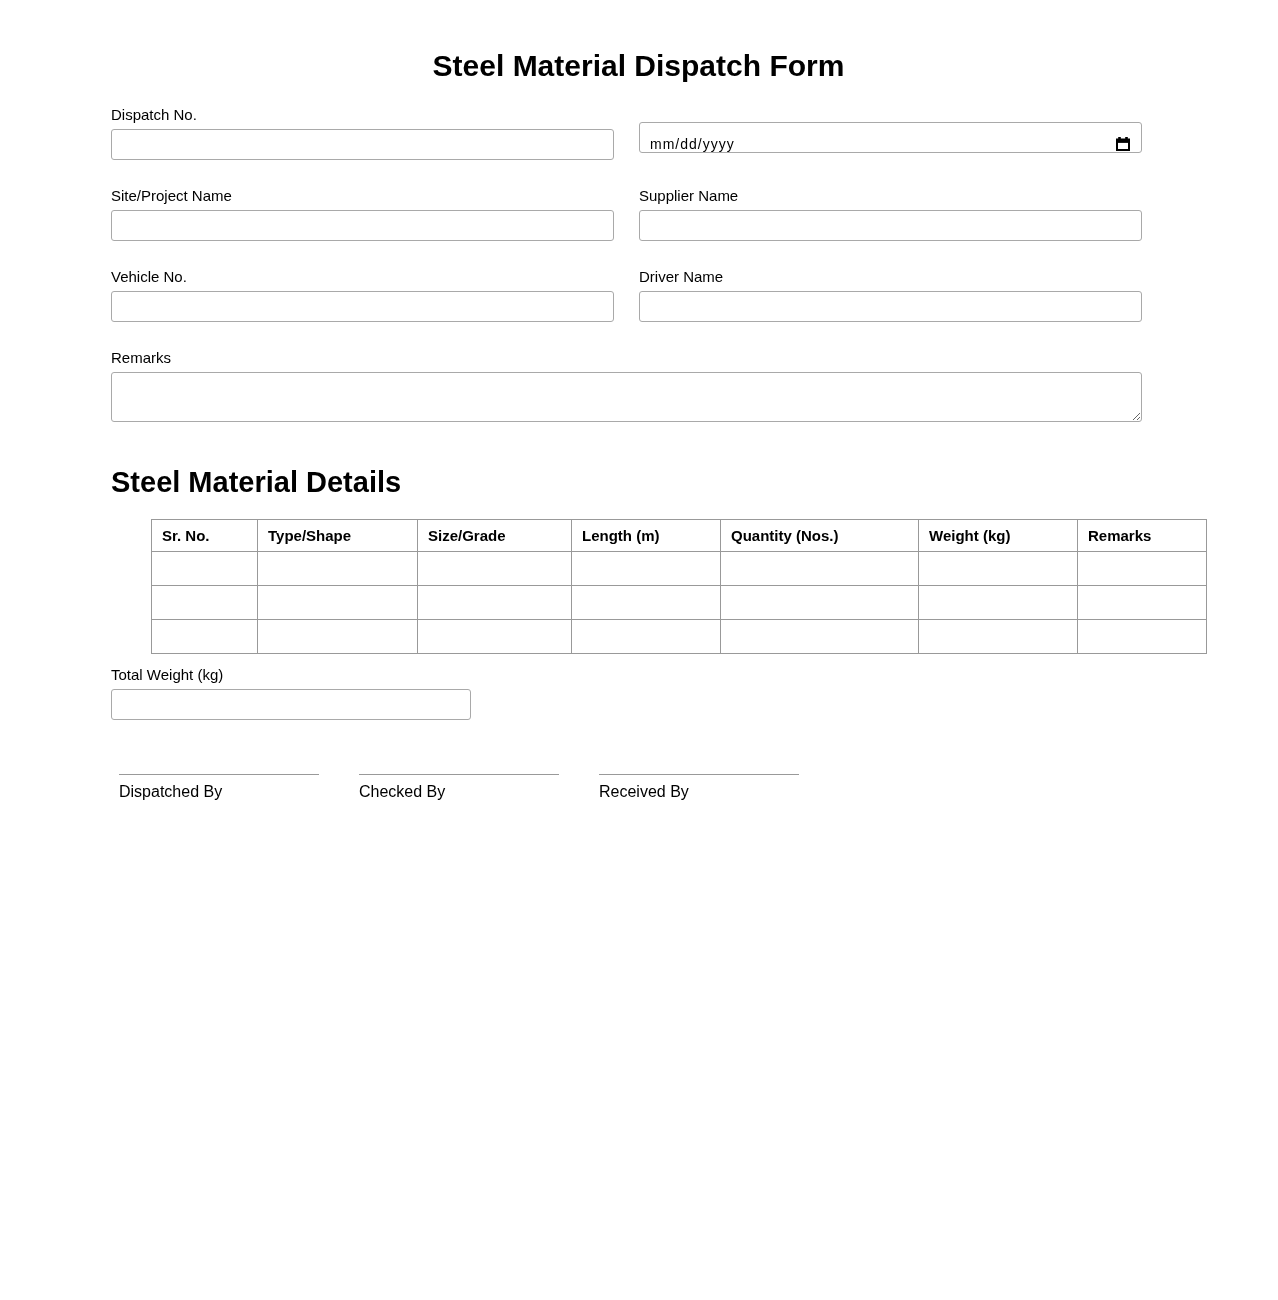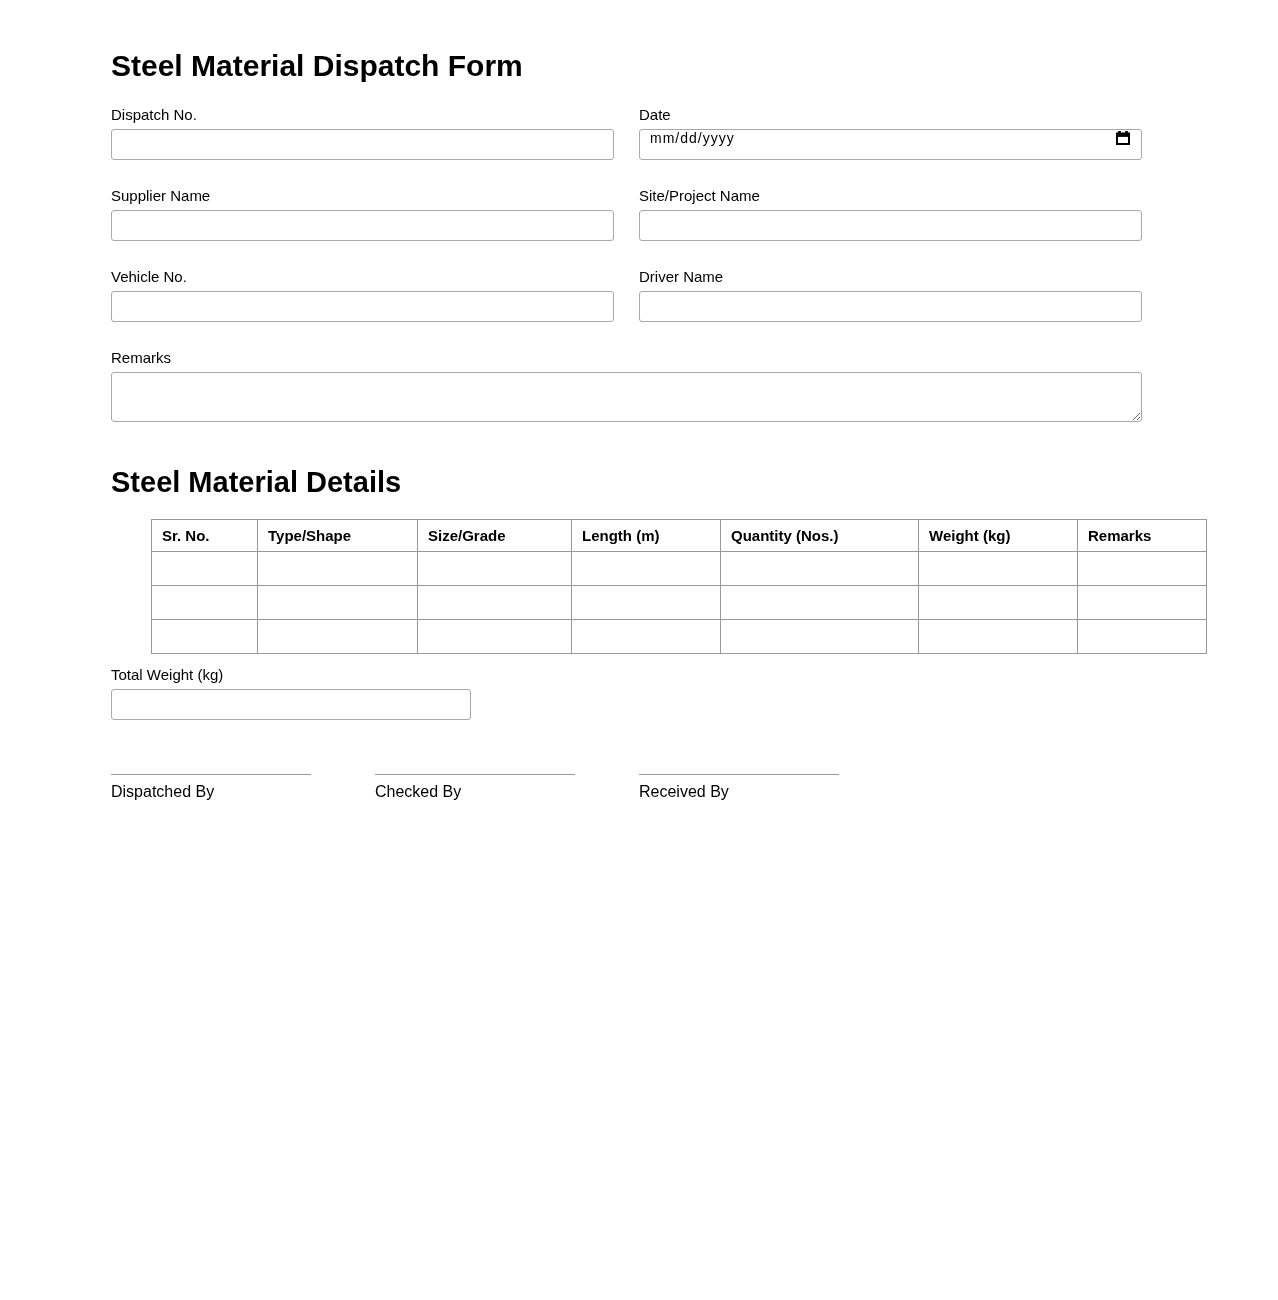--- a/index.html
+++ b/index.html
@@ -18,20 +18,21 @@
   .content {
     width: 1055px;
     margin-left: 111px;
     padding-top: 49px;
   }
   h1.title {
     font-size: 30px;
     font-weight: bold;
     margin: 0 0 22px 0;
     line-height: 1.15;
+    text-align: center;
   }
   .form-grid {
     display: grid;
     grid-template-columns: 503px 503px;
     column-gap: 25px;
     width: 1031px;
   }
   .field { margin-bottom: 27px; }
   .field label {
     display: block;
@@ -50,24 +51,25 @@
     background: #ffffff;
     outline: none;
   }
   .date-field {
     width: 100%;
     height: 31px;
     border: 1px solid #a9a9a9;
     border-radius: 3px;
     background: #ffffff;
     display: flex;
-    align-items: flex-start;
+    align-items: flex-end;
     justify-content: space-between;
     padding: 0 10px;
     cursor: default;
+    margin-top: 16px;
   }
   .date-text {
     font-size: 14px;
     letter-spacing: 1px;
     color: #000000;
   }
   .calendar-icon { display: inline-flex; }
   .remarks-field { width: 1031px; margin-bottom: 0; }
   .remarks-field textarea {
     width: 100%;
@@ -112,22 +114,23 @@
   table.details-table col:nth-child(5) { width: 198px; }
   table.details-table col:nth-child(6) { width: 159px; }
   table.details-table col:nth-child(7) { width: 129px; }
   .total-field {
     margin-top: 12px;
     margin-bottom: 0;
   }
   .total-field .text-input { width: 360px; }
   .signatures {
     display: flex;
-    column-gap: 64px;
+    column-gap: 40px;
     margin-top: 54px;
+    margin-left: 8px;
   }
   .signature-block {
     width: 200px;
     border-top: 1px solid #999999;
     padding-top: 8px;
   }
   .signature-label { font-size: 16px; }
 </style>
 </head>
 <body>
@@ -136,40 +139,39 @@
   <div class="content">
 
     <h1 class="title">Steel Material Dispatch Form</h1>
 
     <div class="form-grid">
       <div class="field">
         <label>Dispatch No.</label>
         <input type="text" class="text-input" value="" style="">
       </div>
       <div class="field">
-        <label>Date</label>
         <div class="date-field">
           <span class="date-text">mm/dd/yyyy</span>
           <span class="calendar-icon">
             <svg width="16" height="16" viewBox="0 0 16 16">
               <rect x="3.2" y="1" width="2.6" height="3" fill="#000"></rect>
               <rect x="10.2" y="1" width="2.6" height="3" fill="#000"></rect>
               <rect x="2" y="3.5" width="12" height="10.5" fill="none" stroke="#000" stroke-width="2"></rect>
               <rect x="2" y="3.5" width="12" height="3.4" fill="#000"></rect>
             </svg>
           </span>
         </div>
       </div>
 
       <div class="field">
+        <label>Site/Project Name</label>
+        <input type="text" class="text-input" value="" style="">
+      </div>
+      <div class="field">
         <label>Supplier Name</label>
-        <input type="text" class="text-input" value="" style="">
-      </div>
-      <div class="field">
-        <label>Site/Project Name</label>
         <input type="text" class="text-input" value="" style="">
       </div>
 
       <div class="field">
         <label>Vehicle No.</label>
         <input type="text" class="text-input" value="" style="">
       </div>
       <div class="field">
         <label>Driver Name</label>
         <input type="text" class="text-input" value="" style="">

